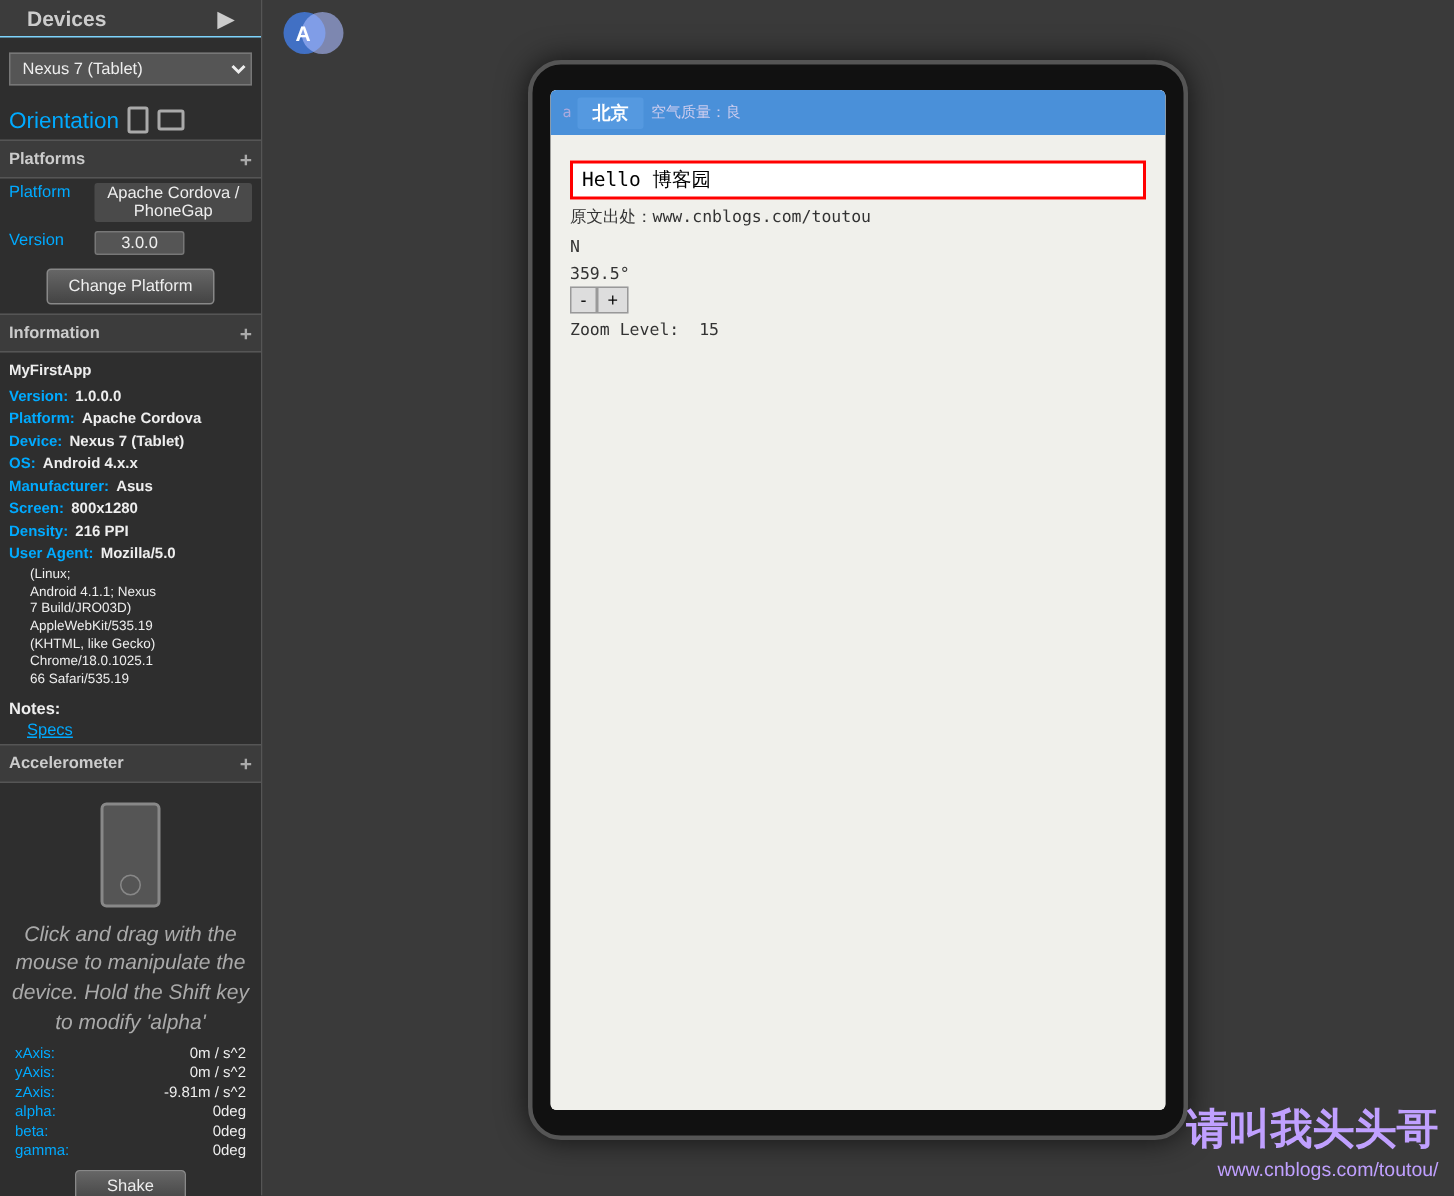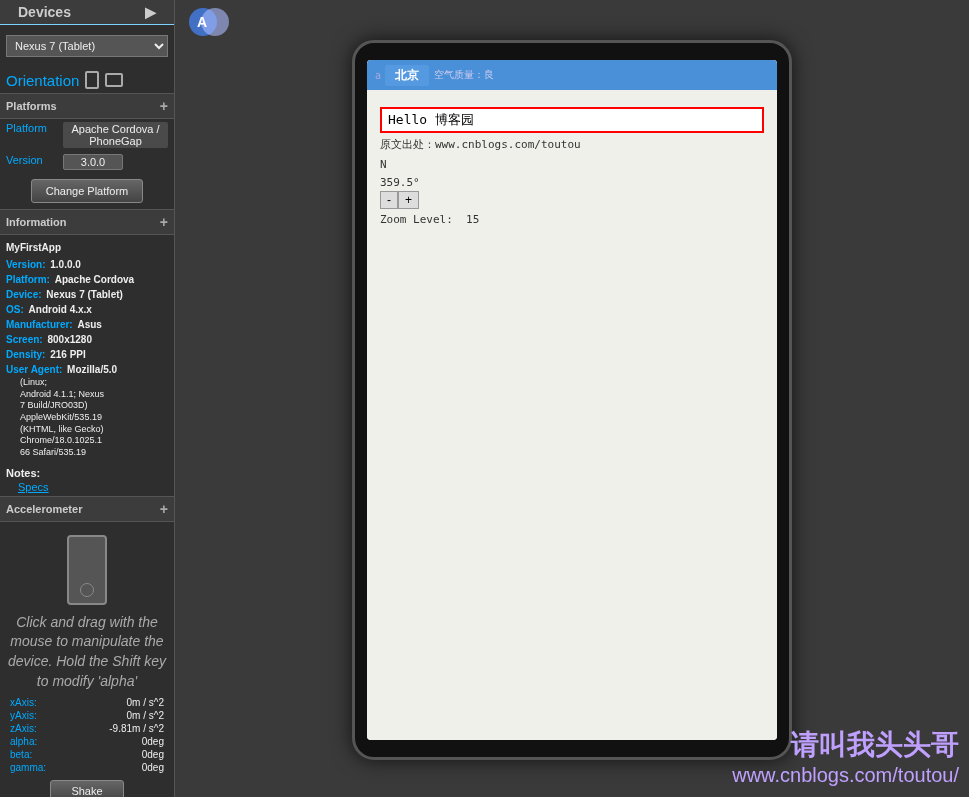--- a/index.html
+++ b/index.html
@@ -379,21 +379,21 @@
 
     .watermark-line1 {
       color: #c0a0ff;
       font-size: 28px;
       font-weight: bold;
       font-family: Arial, sans-serif;
     }
 
     .watermark-line2 {
       color: #c0a0ff;
-      font-size: 20px;
+      font-size: 13px;
       font-family: Arial, sans-serif;
     }
 
     .user-agent-text {
       font-size: 9px;
       color: #eee;
       line-height: 1.3;
       padding-left: 14px;
     }
   </style>

